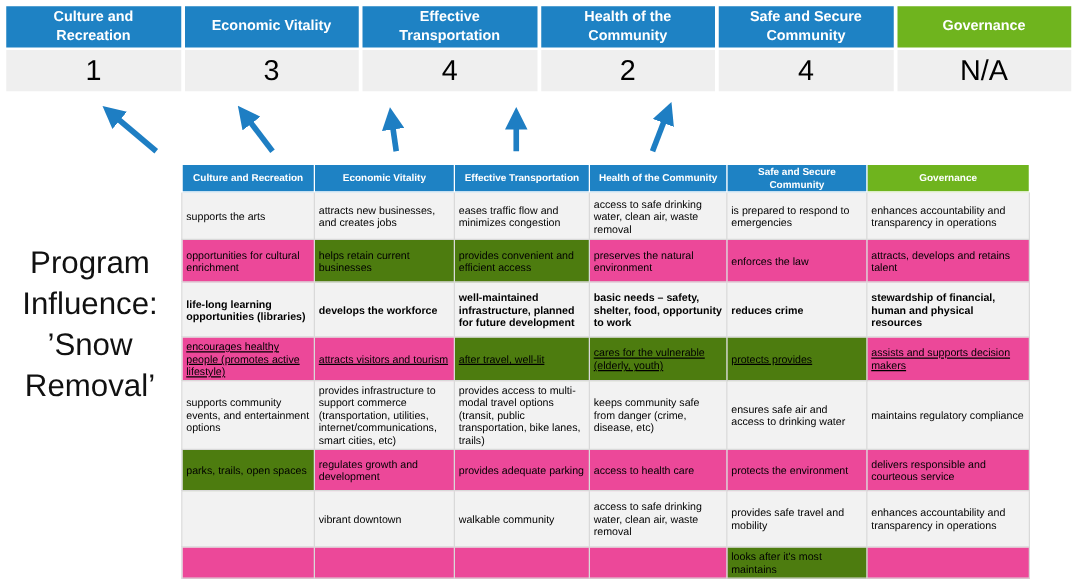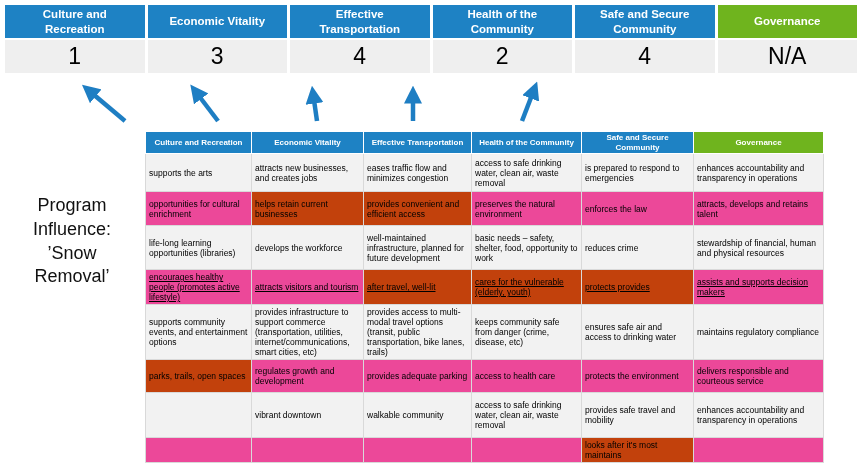--- a/index.html
+++ b/index.html
@@ -16,42 +16,42 @@
   }
   .cat-cell.green{background:#6FB41E;}
   .score-band{position:absolute;left:5px;top:40px;width:852px;display:flex;gap:3px;}
   .score-cell{
     flex:1;height:33px;background:#EFEFEF;display:flex;align-items:center;
     justify-content:center;font-size:23px;color:#000;
   }
   
   .prog-title{
     position:absolute;left:0px;top:194px;width:144px;text-align:center;
-    font-size:18px;line-height:1.32;color:#111;
+    font-size:25px;line-height:1.32;color:#111;
   }
   .prog-title span{display:block;}
   
   .arrows{position:absolute;left:60px;top:78px;}
   
   table.matrix{
     position:absolute;left:145px;top:131px;width:678px;
     border-collapse:collapse;table-layout:fixed;
     font-size:8.5px;line-height:1.18;color:#000;
   }
   table.matrix th{
     background:#1E82C4;color:#fff;font-weight:bold;font-size:8px;line-height:1.2;
     padding:1px 4px;border:1px solid #fff;height:19px;text-align:center;vertical-align:middle;
   }
   table.matrix th.green{background:#6FB41E;}
   table.matrix td{
     border:1px solid #D9D9D9;padding:2px 3px;vertical-align:middle;
     background:#ec4899;text-align:left;word-wrap:break-word;
   }
   table.matrix tr.odd td{background:#F2F2F2;}
-  table.matrix td.hl{background:#c2410c;}
+  table.matrix td.hl{background:#4d7c0f;}
 </style>
 </head>
 <body>
 
 <div class="band">
     <div class="cat-cell">Culture and Recreation</div>
     <div class="cat-cell">Economic Vitality</div>
     <div class="cat-cell">Effective Transportation</div>
     <div class="cat-cell">Health of the Community</div>
     <div class="cat-cell">Safe and Secure Community</div>
@@ -116,21 +116,21 @@
         <td>enhances accountability and transparency in operations</td>
       </tr>
       <tr style="height: 34px;">
         <td>opportunities for cultural enrichment</td>
         <td class="hl">helps retain current businesses</td>
         <td class="hl">provides convenient and efficient access</td>
         <td>preserves the natural environment</td>
         <td>enforces the law</td>
         <td>attracts, develops and retains talent</td>
       </tr>
-      <tr class="odd" style="height: 44px;">
+      <tr class="odd" style="height: 44px; font-weight: bold;">
         <td>life-long learning opportunities (libraries)</td>
         <td>develops the workforce</td>
         <td>well-maintained infrastructure, planned for future development</td>
         <td class="hl">basic needs – safety, shelter, food, opportunity to work</td>
         <td>reduces crime</td>
         <td>stewardship of financial, human and physical resources</td>
       </tr>
       <tr style="height: 33px; text-decoration: underline;">
         <td>encourages healthy people (promotes active lifestyle)</td>
         <td>attracts visitors and tourism</td>

